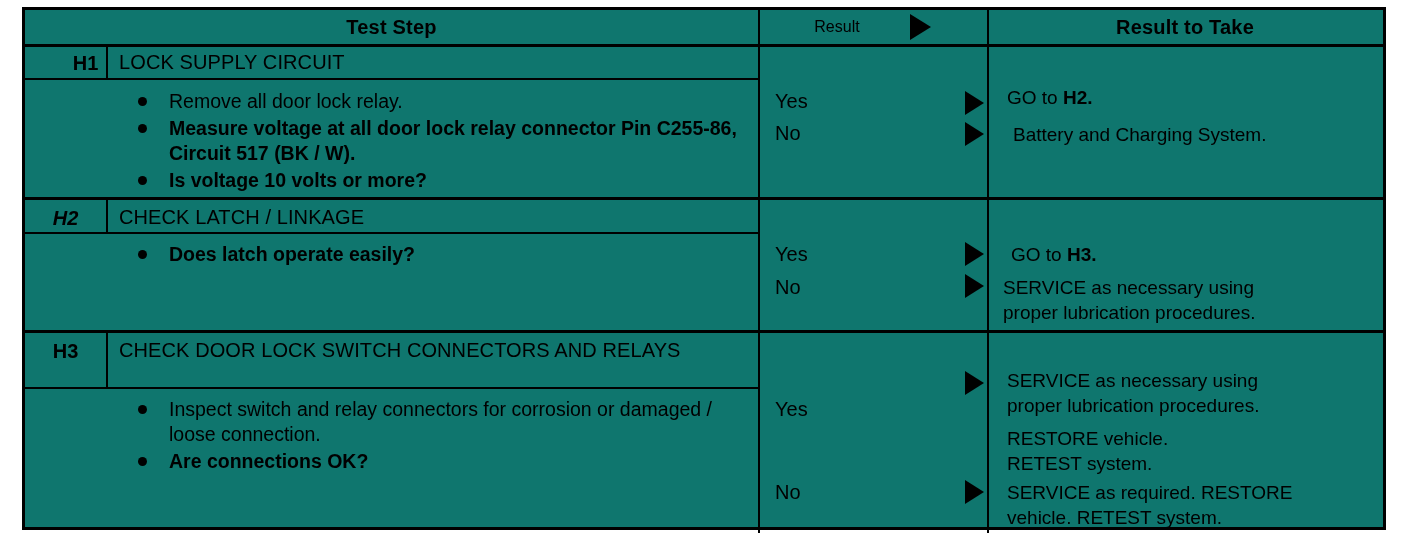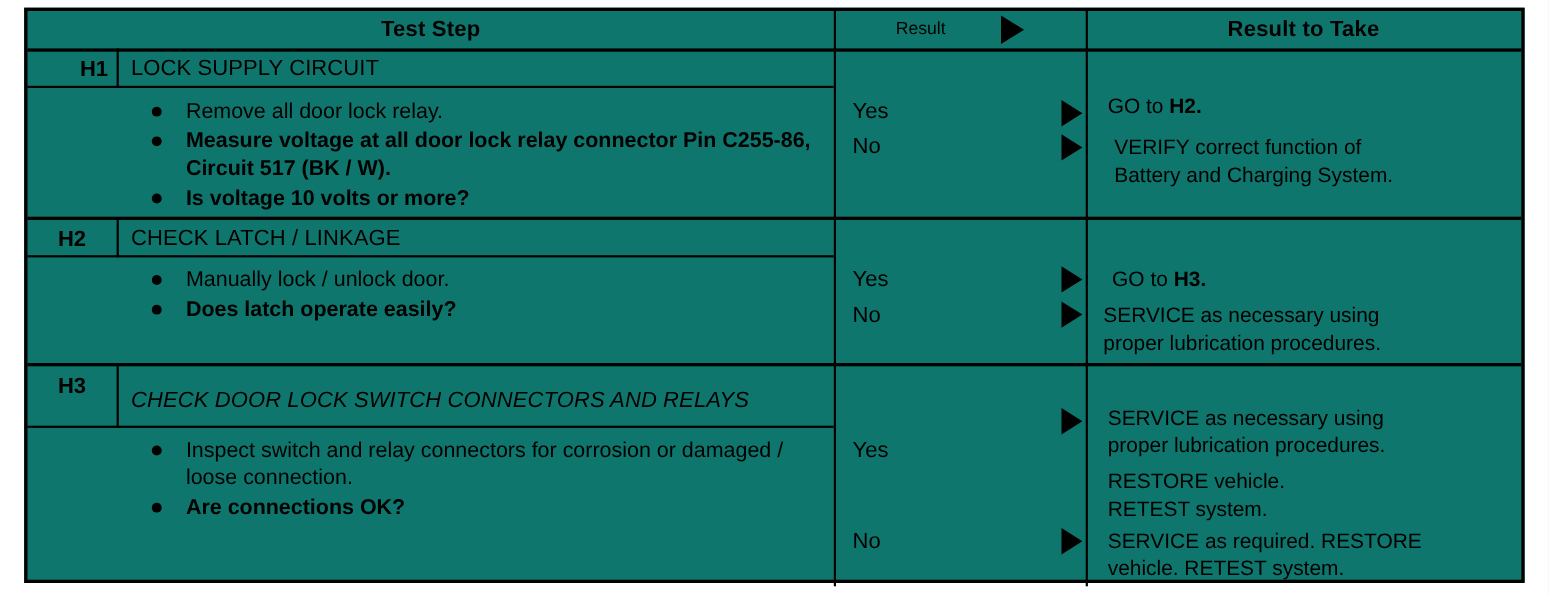--- a/index.html
+++ b/index.html
@@ -202,36 +202,31 @@
 
   <div class="res-label" style="left:750px; top:112px;">
     <span>No</span>
   </div>
   <span class="tri-sm tri-abs" style="left:940px; top:112px;"></span>
 
   <div class="act-block" style="left:982px; top:75px;">
     <span>GO to </span><span class="b">H2.</span>
   </div>
   <div class="act-block" style="left:988px; top:112px;">
-    <div>VERIFY correct function of</div>
     <div>Battery and Charging System.</div>
   </div>
 
-  <div class="step-id" style="left:0; top:191px; height:31px;">
+  <div class="step-id" style="left:0; top:191px; height:31px;font-style:italic;">
     <span>H2</span>
   </div>
   <div class="step-title" style="left:94px; top:194px; width:620px;">
     <span>CHECK LATCH / LINKAGE</span>
   </div>
 
   <div class="bullets" style="left:113px; top:232px; width:610px;">
-    <div class="bullet-row">
-      <span class="bullet-dot"></span>
-      <span class="bullet-text">Manually lock / unlock door.</span>
-    </div>
     <div class="bullet-row">
       <span class="bullet-dot"></span>
       <span class="bullet-text b">Does latch operate easily?</span>
     </div>
   </div>
 
   <div class="res-label" style="left:750px; top:233px;">
     <span>Yes</span>
   </div>
   <span class="tri-sm tri-abs" style="left:940px; top:232px;"></span>
@@ -245,21 +240,21 @@
     <span>GO to </span><span class="b">H3.</span>
   </div>
   <div class="act-block" style="left:978px; top:265px;">
     <div>SERVICE as necessary using</div>
     <div>proper lubrication procedures.</div>
   </div>
 
   <div class="step-id" style="left:0; top:324px; height:53px;">
     <span>H3</span>
   </div>
-  <div class="step-title" style="left:94px; top:341px; width:600px;font-style:italic;">
+  <div class="step-title" style="left:94px; top:327px; width:600px;">
     <span>CHECK DOOR LOCK SWITCH CONNECTORS AND RELAYS</span>
   </div>
 
   <div class="bullets" style="left:113px; top:387px; width:610px;">
     <div class="bullet-row">
       <span class="bullet-dot"></span>
       <span class="bullet-text">Inspect switch and relay connectors for corrosion or damaged / loose connection.</span>
     </div>
     <div class="bullet-row">
       <span class="bullet-dot"></span>

